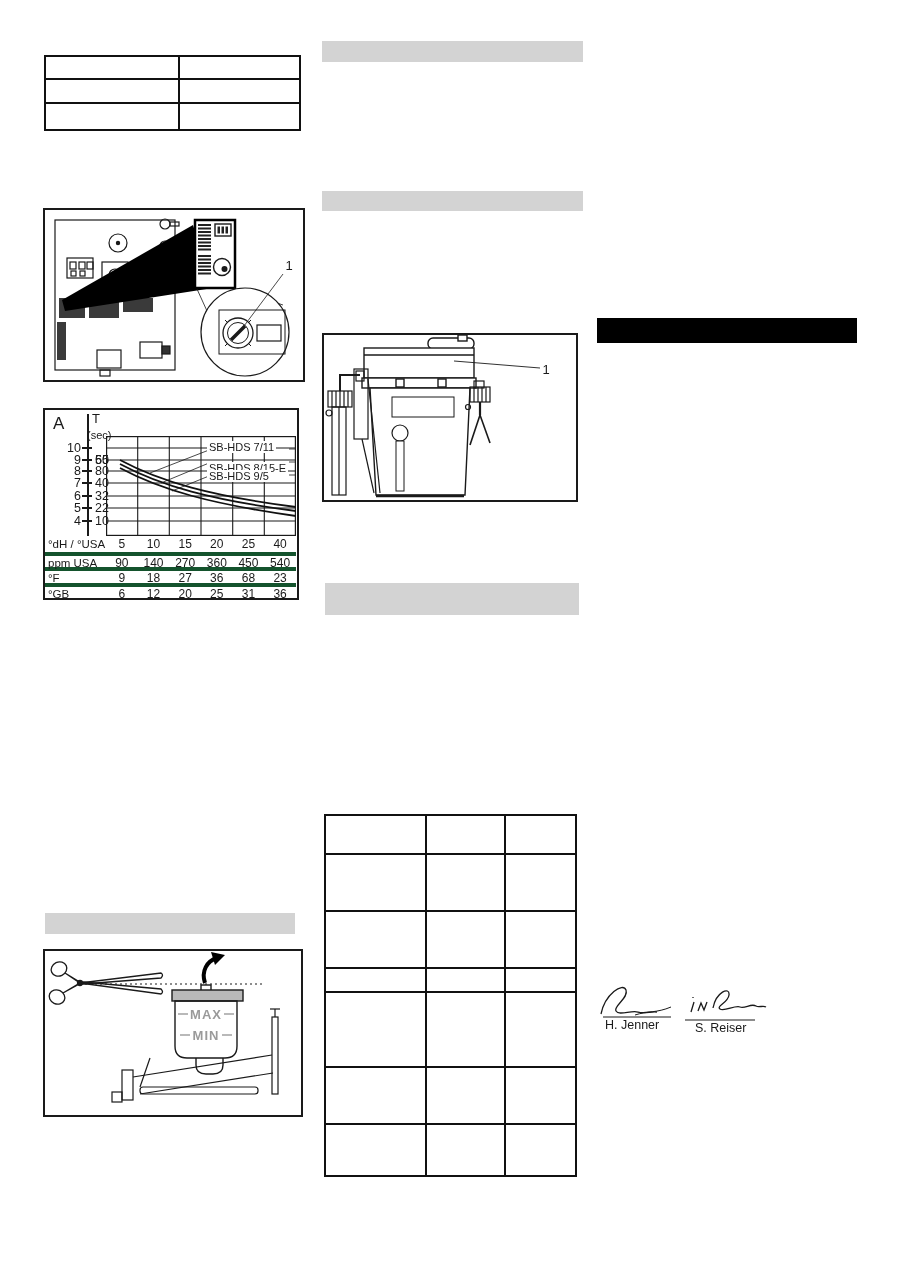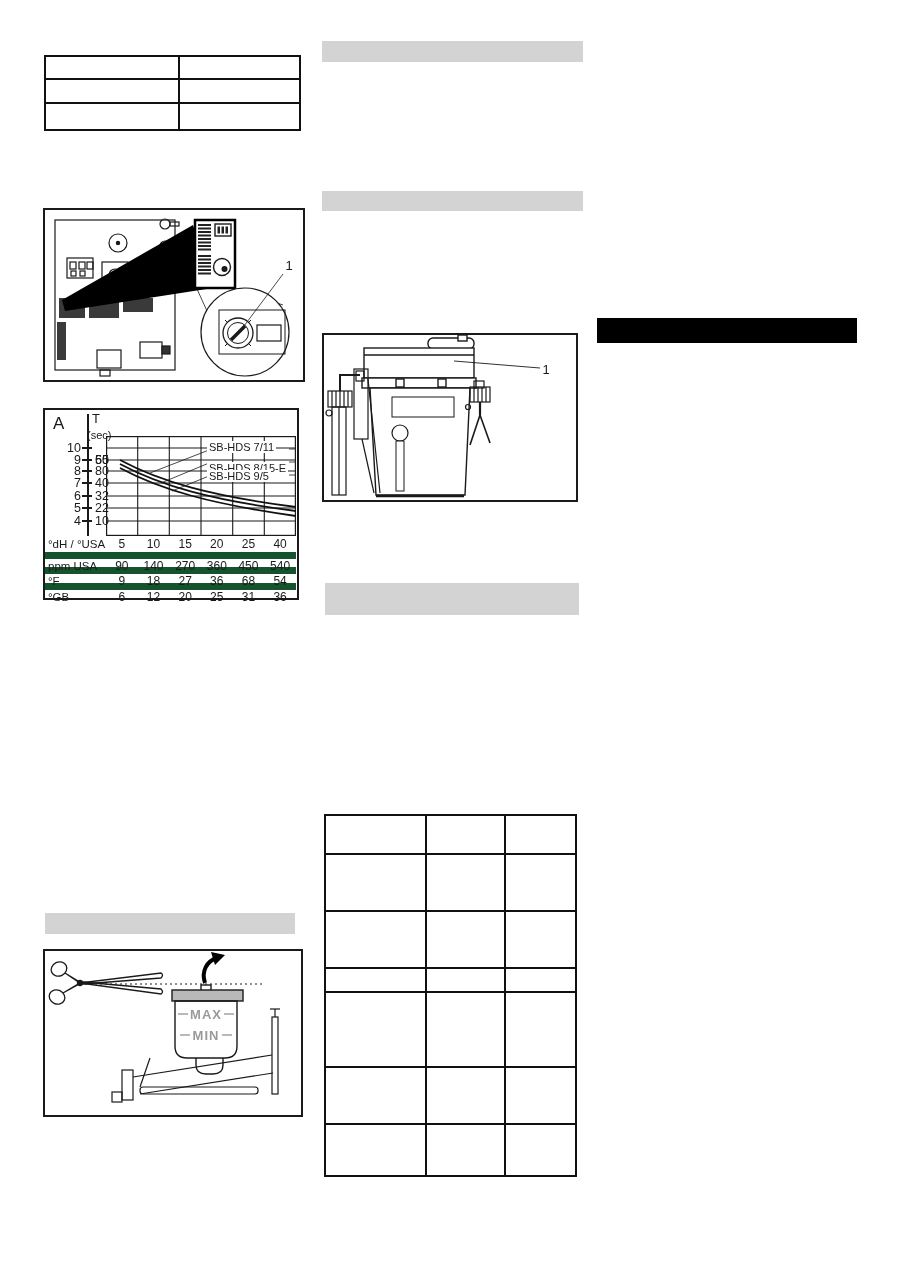--- a/index.html
+++ b/index.html
@@ -22,21 +22,21 @@
   .tlabel{position:absolute;left:47px;top:1px;font-size:13px;}
   .seclabel{position:absolute;left:42px;top:19px;font-size:11px;}
   .vdiv{position:absolute;left:42px;top:4px;width:2px;height:122px;background:#1a1a1a;}
   .ya{position:absolute;left:0;width:36px;text-align:right;font-size:12.5px;line-height:16px;}
   .yt{position:absolute;left:50px;width:24px;text-align:left;font-size:12.5px;line-height:16px;}
   .ydash{position:absolute;left:37px;width:10px;height:2px;background:#1a1a1a;}
   .plot{position:absolute;left:61px;top:26px;}
   .slabel{position:absolute;background:#fff;font-size:11px;line-height:12px;white-space:nowrap;padding:0 2px;}
   .convtab{position:absolute;left:0;top:126px;width:251px;}
   .convrow{display:grid;grid-template-columns:61px repeat(6,31.66px);height:15.5px;align-items:center;box-sizing:border-box;}
-  .convrow.sep{border-top:7px solid #14532d;}
+  .convrow.sep{border-top:4px solid #14532d;}
   .convlabel{font-size:11.5px;padding-left:3px;white-space:nowrap;}
   .convval{font-size:12px;text-align:center;}
   
   .signames{position:absolute;font-size:12.5px;white-space:nowrap;}
 </style>
 </head>
 <body>
 
 <div class="page">
 
@@ -210,21 +210,21 @@
           <div class="convval">450</div>
           <div class="convval">540</div>
         </div>
         <div class="convrow sep">
           <div class="convlabel">°F</div>
           <div class="convval">9</div>
           <div class="convval">18</div>
           <div class="convval">27</div>
           <div class="convval">36</div>
           <div class="convval">68</div>
-          <div class="convval">54</div>
+          <div class="convval">23</div>
         </div>
         <div class="convrow sep">
           <div class="convlabel">°GB</div>
           <div class="convval">6</div>
           <div class="convval">12</div>
           <div class="convval">20</div>
           <div class="convval">25</div>
           <div class="convval">31</div>
           <div class="convval">36</div>
         </div>
@@ -345,14 +345,29 @@
     <div></div>
       <div></div>
       <div class="lc"></div>
     <div class="lr"></div>
       <div class="lr"></div>
       <div class="lc lr"></div>
   </div>
 
   <div class="blackbar" style="left:597px;top:318px;width:260px;height:25px;"></div>
 
+  <div class="abs" style="left:595px;top:978px;width:200px;height:62px;">
+    <svg width="200" height="50" viewBox="0 0 200 50" style="position:absolute;left:0;top:0;">
+      <g fill="none" stroke="#1a1a1a" stroke-width="1.3">
+        <path d="M6,36 C10,16 28,4 31,12 C34,20 18,28 21,33 C24,38 36,32 43,34 C50,36 56,33 62,34"></path>
+        <path d="M40,37 C52,33 62,35 76,29" stroke-width="1"></path>
+        <path d="M96,34 L99,24 M98,20 L98,19"></path>
+        <path d="M103,33 L106,25 L109,32 L112,24"></path>
+        <path d="M118,30 C121,14 135,8 134,17 C133,25 121,28 125,31 C129,34 140,27 145,29 C150,31 156,25 161,28 C164,30 168,27 171,29"></path>
+      </g>
+      <line x1="8" y1="39" x2="76" y2="39" stroke="#1a1a1a" stroke-width="1.2"></line>
+      <line x1="90" y1="42" x2="160" y2="42" stroke="#1a1a1a" stroke-width="1.2"></line>
+    </svg>
+    <div class="signames" style="left:10px;top:40px;">H. Jenner</div>
+    <div class="signames" style="left:100px;top:43px;">S. Reiser</div>
+  </div>
 
 </div>
 
 </body></html>

